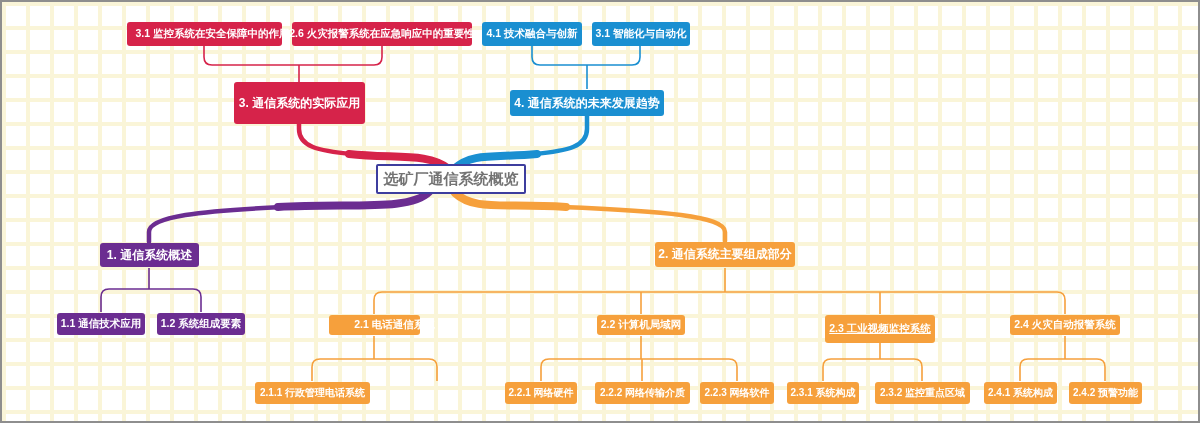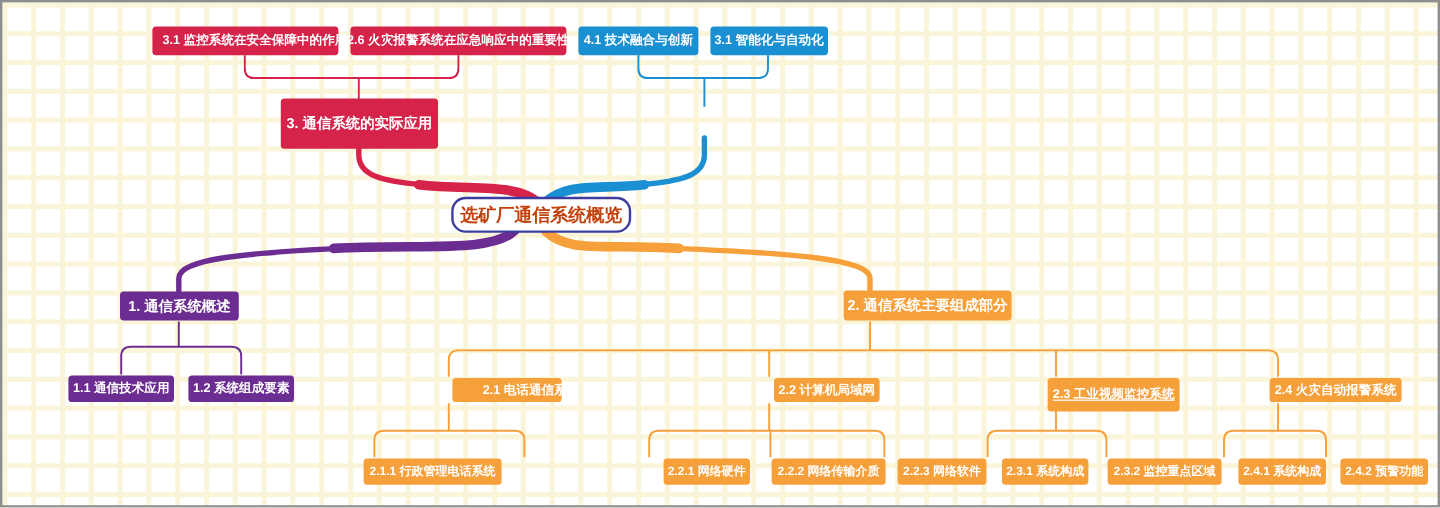--- a/index.html
+++ b/index.html
@@ -15,27 +15,27 @@
   }
   svg.links{position:absolute;left:0;top:0;width:1200px;height:423px;}
   .node{
     position:absolute;display:flex;align-items:center;justify-content:center;
     color:#fff;font-weight:bold;white-space:nowrap;border-radius:3px;
     box-sizing:border-box;text-align:center;
   }
   .red{background:#d6234a;}
   .blue{background:#1a8fd1;}
   .purple{background:#6b2d91;}
-  .orange{background:#f6a03c;margin-left:48px;}
+  .orange{background:#f6a03c;}
   .topic{font-size:12px;border-radius:3px;}
   .sub{font-size:10.5px;}
   .leaf{font-size:10px;border-radius:3px;}
   .central{
-    background:#ffffff;border:2px solid #3d3d9e;color:#c2410c;
-    font-size:15px;font-weight:bold;border-radius:12px;
+    background:#ffffff;border:2px solid #3d3d9e;color:#737373;
+    font-size:15px;font-weight:bold;border-radius:2px;
   }
 </style>
 </head>
 <body>
 
 <div class="canvas">
 
   <svg class="links" viewBox="0 0 1200 423">
 
     <g stroke="#d6234a" fill="none" stroke-linecap="round">
@@ -85,20 +85,21 @@
   </svg>
 
   <div class="node central" style="left:374px;top:162px;width:150px;height:30px;">选矿厂通信系统概览</div>
 
   <div class="node red sub" style="left:125px;top:20px;width:155px;height:24px;padding-left:16px;">3.1 监控系统在安全保障中的作用</div>
   <div class="node red sub" style="left:290px;top:20px;width:180px;height:24px;">2.6 火灾报警系统在应急响应中的重要性</div>
   <div class="node red topic" style="left:232px;top:80px;width:131px;height:42px;">3. 通信系统的实际应用</div>
 
   <div class="node blue sub" style="left:480px;top:20px;width:100px;height:24px;">4.1 技术融合与创新</div>
   <div class="node blue sub" style="left:590px;top:20px;width:98px;height:24px;">3.1 智能化与自动化</div>
+  <div class="node blue topic" style="left:508px;top:88px;width:154px;height:26px;">4. 通信系统的未来发展趋势</div>
 
   <div class="node purple topic" style="left:98px;top:241px;width:99px;height:24px;">1. 通信系统概述</div>
   <div class="node purple sub" style="left:55px;top:311px;width:88px;height:22px;">1.1 通信技术应用</div>
   <div class="node purple sub" style="left:155px;top:311px;width:88px;height:22px;">1.2 系统组成要素</div>
 
   <div class="node orange topic" style="left:653px;top:240px;width:140px;height:25px;">2. 通信系统主要组成部分</div>
 
   <div class="node orange sub" style="left:327px;top:313px;width:91px;height:20px;padding-left:40px;">2.1 电话通信系统</div>
   <div class="node orange sub" style="left:595px;top:313px;width:88px;height:20px;">2.2 计算机局域网</div>
   <div class="node orange sub" style="left:823px;top:313px;width:110px;height:28px;text-decoration:underline;">2.3 工业视频监控系统</div>

